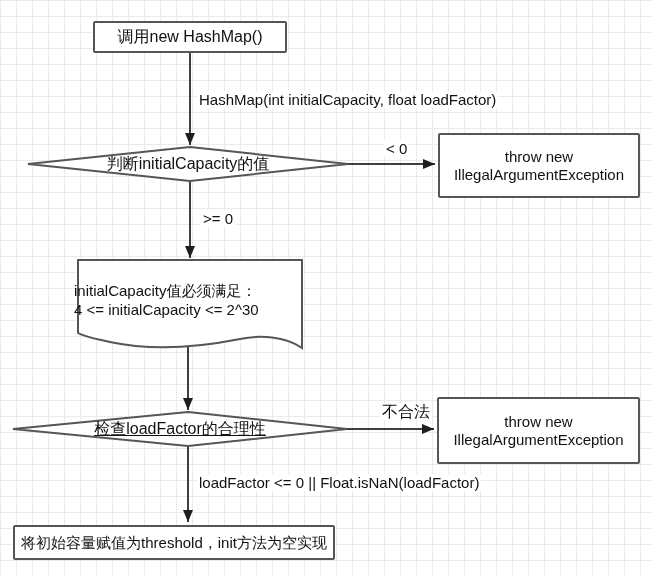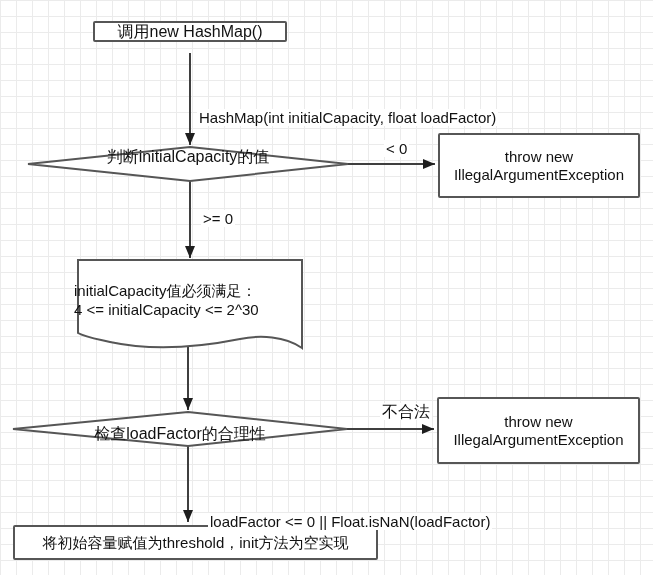--- a/index.html
+++ b/index.html
@@ -43,21 +43,21 @@
     background:var(--node-fill);
     display:flex;
     align-items:center;
     justify-content:center;
     text-align:center;
     line-height:18px;
   }
   .overlay{
     position:absolute;
     display:flex;
-    align-items:flex-start;
+    align-items:center;
     justify-content:center;
     text-align:center;
     pointer-events:none;
   }
   .prelines{ white-space:pre-line; }
   .edge-label{
     position:absolute;
     background:var(--background);
     padding:0 2px;
     font-size:15px;
@@ -93,52 +93,52 @@
     <path class="connector" d="M188,345 L188,410" marker-end="url(#arrow)"></path>
     <path class="connector" d="M347,429 L434,429" marker-end="url(#arrow)"></path>
     <path class="connector" d="M188,446 L188,522" marker-end="url(#arrow)"></path>
 
     <polygon class="shape" points="190,147 348,164 190,181 28,164"></polygon>
     <polygon class="shape" points="188,412 347,429 188,446 13,429"></polygon>
 
     <path class="shape" d="M78,260 H302 V348 C285,336 260,335 240,339 C200,347 152,351 110,342 C97,339 85,337 78,333 Z"></path>
   </svg>
 
-  <div class="node fs16" style="left:93px;top:21px;width:194px;height:21px;">
+  <div class="node fs16" style="left:93px;top:21px;width:194px;height:32px;">
     <span>调用new HashMap()</span>
   </div>
 
   <div class="node fs15 prelines" style="left:438px;top:133px;width:202px;height:65px;">
     <span class="prelines">throw new
 IllegalArgumentException</span>
   </div>
 
   <div class="node fs15 prelines" style="left:437px;top:397px;width:203px;height:67px;">
     <span class="prelines">throw new
 IllegalArgumentException</span>
   </div>
 
-  <div class="node fs15" style="left:13px;top:525px;width:365px;height:35px;">
+  <div class="node fs15" style="left:13px;top:525px;width:322px;height:35px;">
     <span>将初始容量赋值为threshold，init方法为空实现</span>
   </div>
 
   <div class="overlay fs16" style="left:28px;top:147px;width:320px;height:34px;">
     <span>判断initialCapacity的值</span>
   </div>
 
-  <div class="overlay fs16" style="left:13px;top:424px;width:334px;height:34px;">
+  <div class="overlay fs16" style="left:13px;top:412px;width:334px;height:34px;text-decoration:underline;">
     <span>检查loadFactor的合理性</span>
   </div>
 
   <div class="doc-text">initialCapacity值必须满足：
 4 &lt;= initialCapacity &lt;= 2^30</div>
 
-  <div class="edge-label" style="left:197px;top:109px;">HashMap(int initialCapacity, float loadFactor)</div>
+  <div class="edge-label" style="left:197px;top:91px;">HashMap(int initialCapacity, float loadFactor)</div>
 
   <div class="edge-label" style="left:384px;top:140px;">&lt; 0</div>
 
   <div class="edge-label" style="left:201px;top:210px;">&gt;= 0</div>
 
   <div class="edge-label fs16" style="left:380px;top:403px;">不合法</div>
 
-  <div class="edge-label" style="left:208px;top:474px;margin-top:39px;">loadFactor &lt;= 0 || Float.isNaN(loadFactor)</div>
+  <div class="edge-label" style="left:197px;top:474px;">loadFactor &lt;= 0 || Float.isNaN(loadFactor)</div>
 
 </div>
 
 </body></html>

